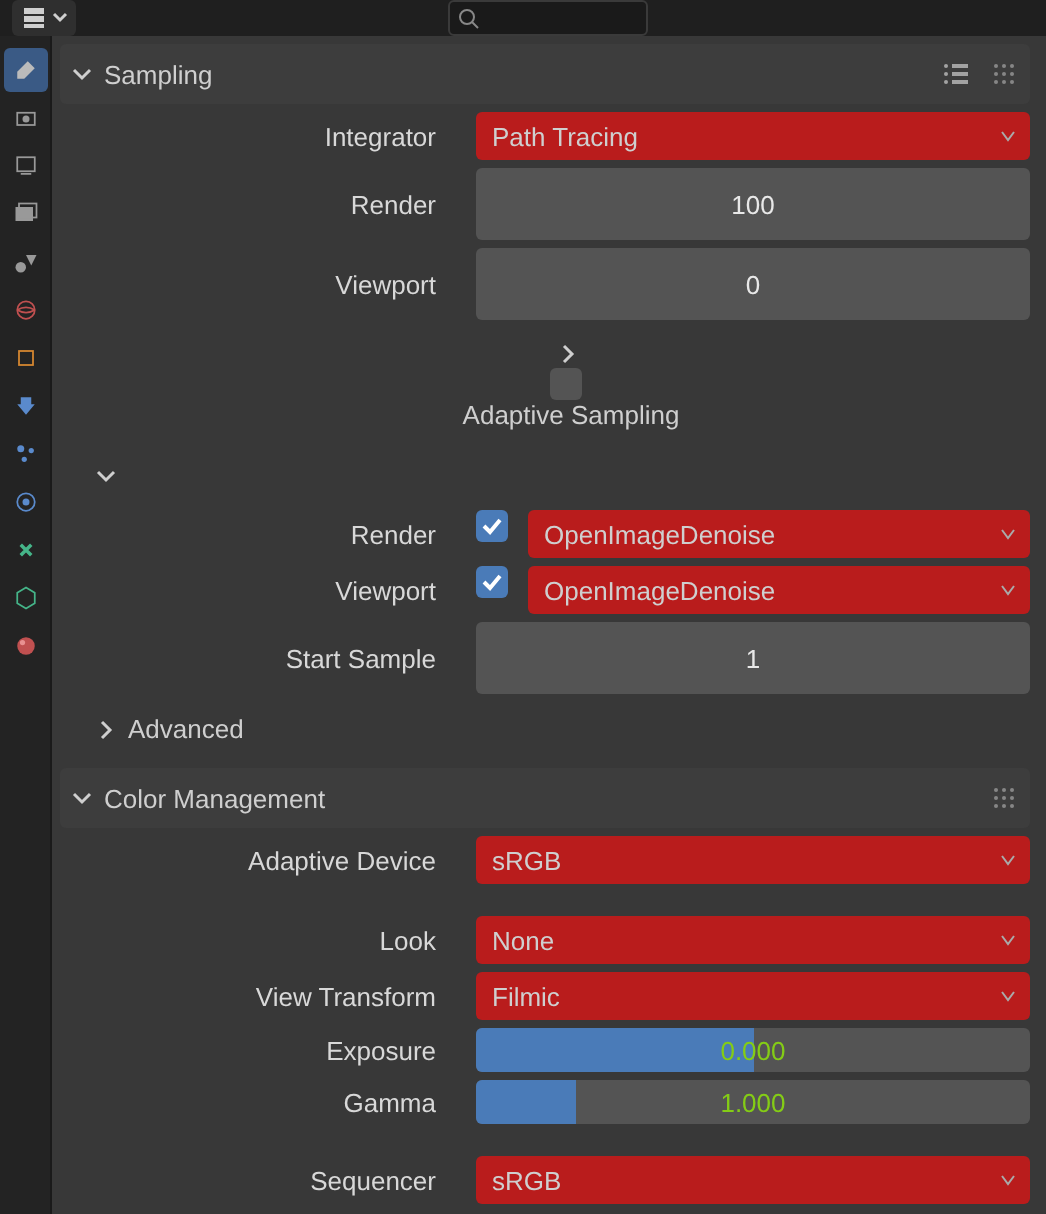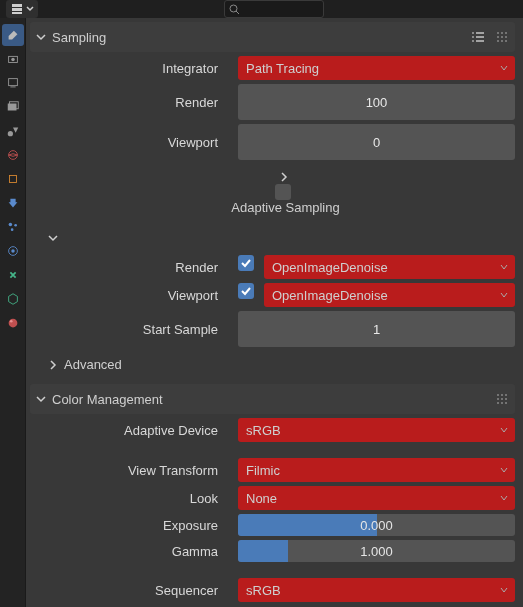--- a/index.html
+++ b/index.html
@@ -24,21 +24,21 @@
 .header-icon { width: 18px; height: 18px; display: flex; align-items: center; justify-content: center; cursor: pointer; opacity: 0.7; }
 .row { display: flex; align-items: center; margin: 4px 0; }
 .row-label { width: 208px; text-align: right; padding-right: 20px; color: #d8d8d8; }
 .row-label.sub { width: 208px; }
 .row-ctrl { flex: 1; display: flex; gap: 4px; }
 .select { flex: 1; background: #b91c1c; border-radius: 3px; height: 24px; display: flex; align-items: center; padding: 0 8px; cursor: pointer; position: relative; }
 .select-chev { position: absolute; right: 6px; }
 .numfield { flex: 1; background: #545454; border-radius: 3px; height: 36px; display: flex; align-items: center; justify-content: center; cursor: pointer; color: #e8e8e8; }
 .slider { flex: 1; background: #545454; border-radius: 3px; height: 22px; position: relative; overflow: hidden; display: flex; align-items: center; justify-content: center; cursor: pointer; }
 .slider-fill { position: absolute; left: 0; top: 0; bottom: 0; background: #4a7bb8; }
-.slider-text { position: relative; color: #e5e5e5; z-index: 1; }
+.slider-text { position: relative; color: #84cc16; z-index: 1; }
 .grip { opacity: 0.5; }
 svg { fill: #cfcfcf; }
 .chk-mark { stroke: #fff; stroke-width: 2; fill: none; }
 </style>
 </head>
 <body>
 
 <div class="topbar">
   <div class="editor-sel">
     <svg width="14" height="14">
@@ -301,42 +301,42 @@
             <span class="select-chev"><svg width="10" height="10">
                 <path d="M2 3 L5 7 L8 3" stroke="#aaa" fill="none"></path>
               </svg></span>
           </div>
         </div>
     </div>
 
     <div style="height:8px"></div>
 
     <div class="row">
+      <div class="row-label">Look</div>
+      <div class="row-ctrl">
+          <div class="select">
+            <span>None</span>
+            <span class="select-chev"><svg width="10" height="10">
+                <path d="M2 3 L5 7 L8 3" stroke="#aaa" fill="none"></path>
+              </svg></span>
+          </div>
+        </div>
+    </div>
+    <div class="row">
       <div class="row-label">View Transform</div>
       <div class="row-ctrl">
           <div class="select">
             <span>Filmic</span>
             <span class="select-chev"><svg width="10" height="10">
                 <path d="M2 3 L5 7 L8 3" stroke="#aaa" fill="none"></path>
               </svg></span>
           </div>
         </div>
     </div>
     <div class="row">
-      <div class="row-label">Look</div>
-      <div class="row-ctrl">
-          <div class="select">
-            <span>None</span>
-            <span class="select-chev"><svg width="10" height="10">
-                <path d="M2 3 L5 7 L8 3" stroke="#aaa" fill="none"></path>
-              </svg></span>
-          </div>
-        </div>
-    </div>
-    <div class="row">
       <div class="row-label">Exposure</div>
       <div class="row-ctrl">
           <div class="slider">
             <div class="slider-fill" style="width:50%"></div>
             <span class="slider-text">0.000</span>
           </div>
         </div>
     </div>
     <div class="row">
       <div class="row-label">Gamma</div>

